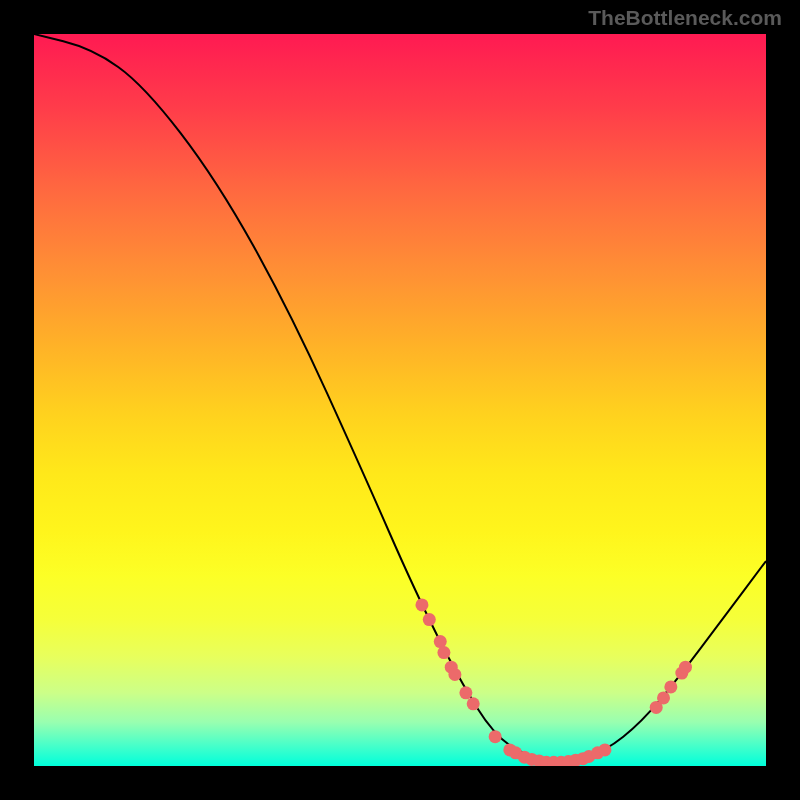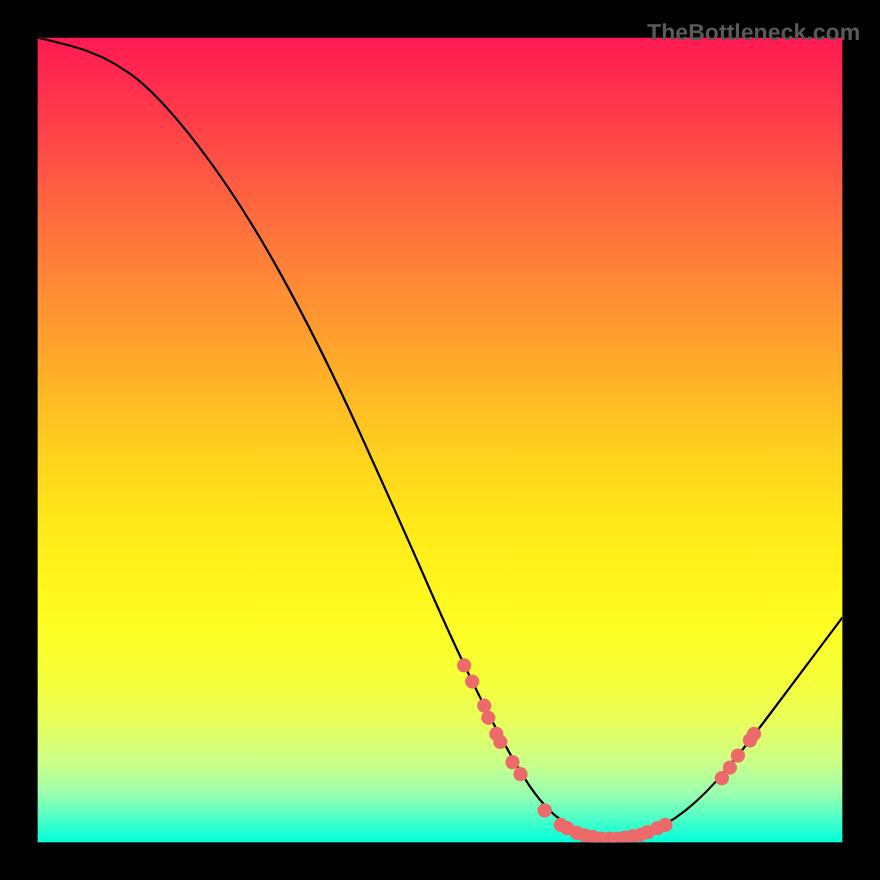--- a/index.html
+++ b/index.html
@@ -6,21 +6,21 @@
   body {
     width: 800px;
     height: 800px;
     background: #000;
     position: relative;
     font-family: Arial, sans-serif;
     overflow: hidden;
   }
   .watermark {
     position: absolute;
-    top: 18px;
+    top: 6px;
     right: 18px;
     color: #5a5a5a;
     font-size: 21px;
     font-weight: bold;
     z-index: 10;
   }
   .plot-area {
     position: absolute;
     left: 34px;
     top: 34px;

